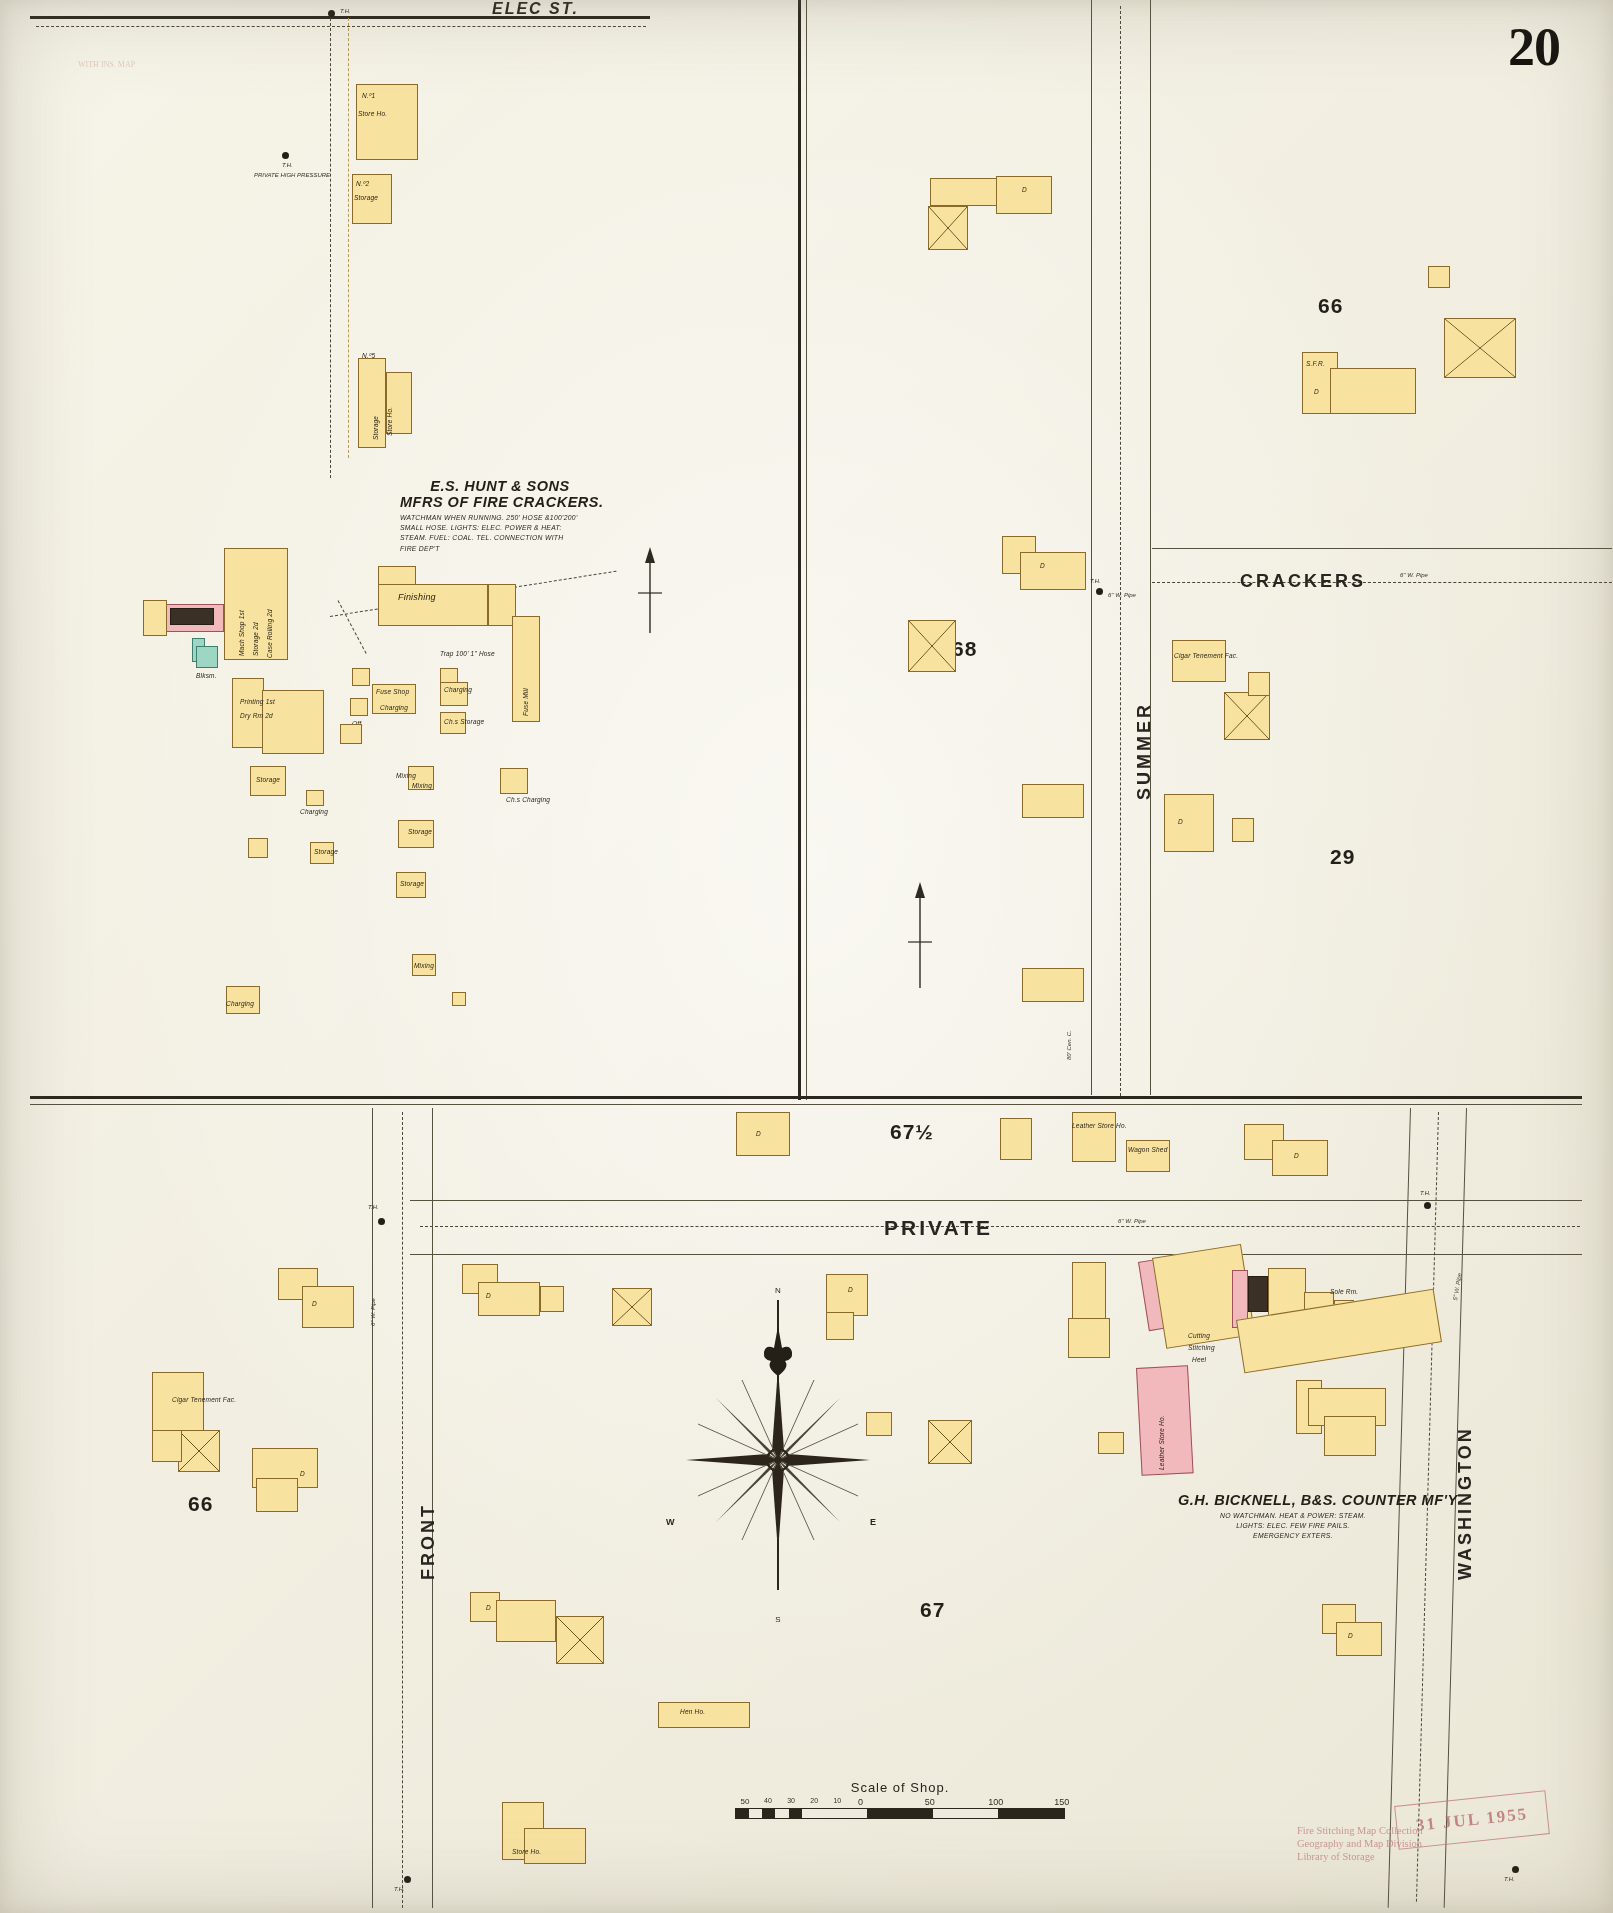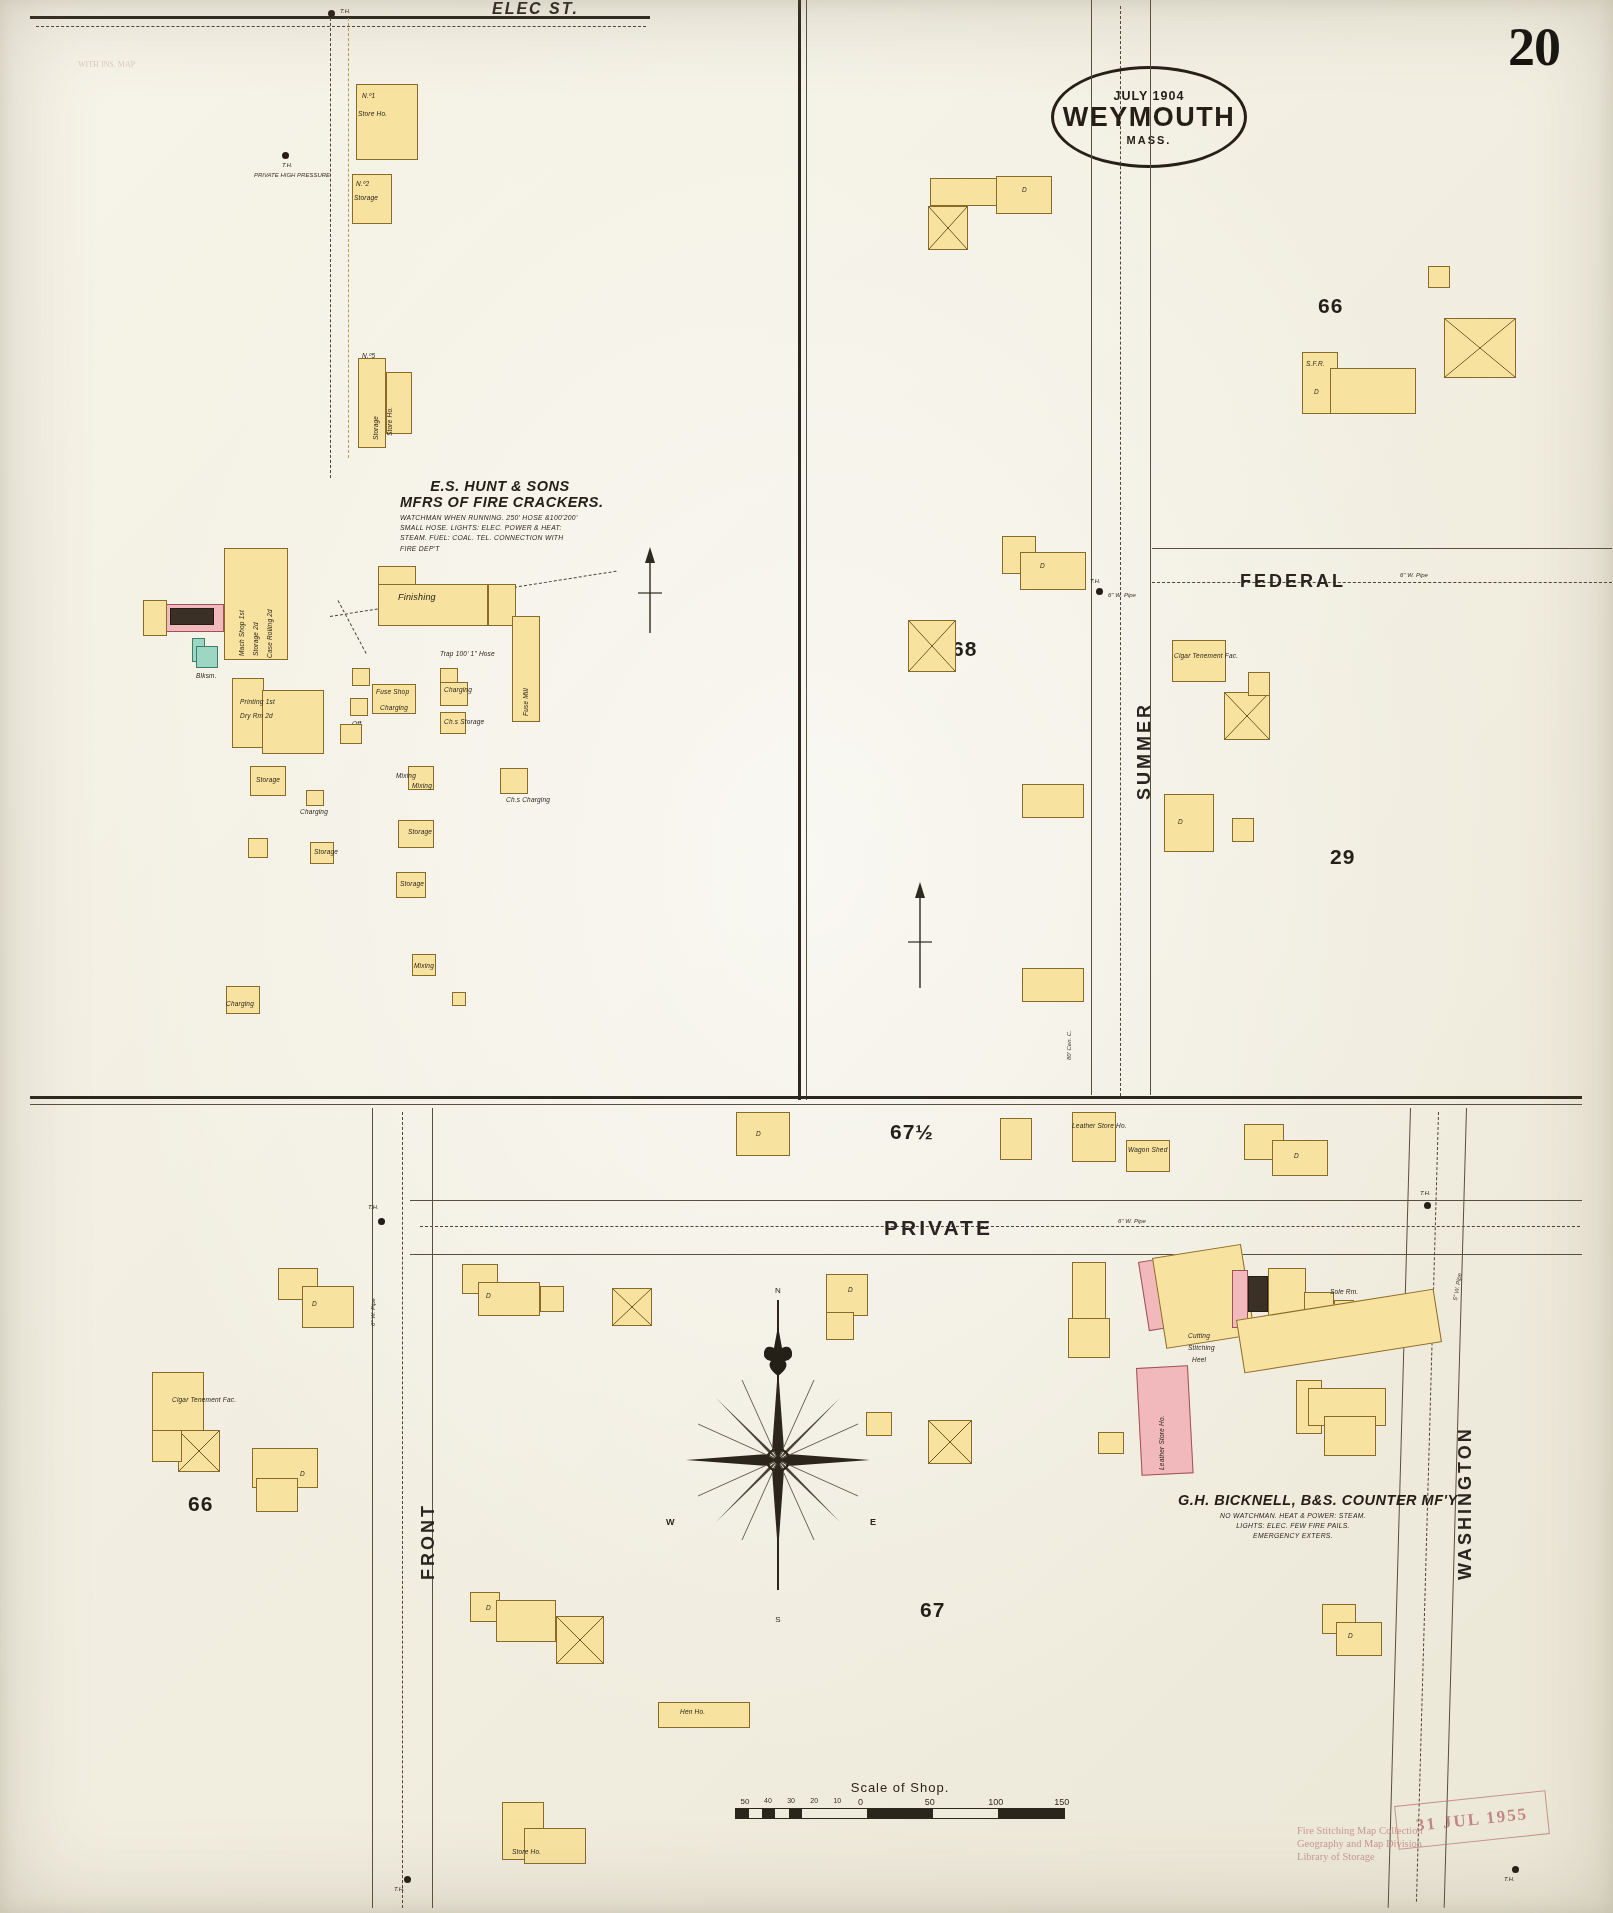--- a/index.html
+++ b/index.html
@@ -162,25 +162,20 @@
   }
 </style>
 </head>
 <body>
 
 <div id="sheet">
   <div id="paper-tint"></div>
 
   <div id="pagenum">20</div>
 
-  <div id="cartouche">
-    <div id="cart-date">JULY 1904</div>
-    <div id="cart-city">WEYMOUTH</div>
-    <div id="cart-state">MASS.</div>
-  </div>
 
   <div id="corner-stain">WITH INS. MAP</div>
 
   <div class="lyr">
 
     <div class="stline st-thick" style="left:30px;top:16px;width:620px;"></div>
     <div class="dashline" style="left:36px;top:26px;width:610px;"></div>
 
     <div class="stline st-vthin" style="left:1091px;top:0px;height:1095px;"></div>
     <div class="stline st-vthin" style="left:1150px;top:0px;height:1095px;"></div>
@@ -203,21 +198,21 @@
     <div class="dashline v" style="left:402px;top:1112px;height:796px;"></div>
 
     <div class="stline st-vthin" style="left:1410px;top:1108px;height:800px;transform:rotate(1.6deg);transform-origin:top center;"></div>
     <div class="stline st-vthin" style="left:1466px;top:1108px;height:800px;transform:rotate(1.6deg);transform-origin:top center;"></div>
     <div class="dashline v" style="left:1438px;top:1112px;height:790px;transform:rotate(1.6deg);transform-origin:top center;"></div>
   </div>
 
   <div class="lyr">
     <div class="stname slant" style="left:492px;top:0px;font-size:16px;">ELEC  ST.</div>
 
-    <div class="stname" style="left:1240px;top:571px;font-size:18px;">FEDERAL</div>
+    <div class="stname" style="left:1240px;top:571px;font-size:18px;">CRACKERS</div>
 
     <div class="stname" style="left:884px;top:1216px;font-size:21px;">PRIVATE</div>
 
     <div class="stname vert" style="left:1134px;top:800px;font-size:18px;">SUMMER</div>
 
     <div class="stname vert" style="left:418px;top:1580px;font-size:18px;">FRONT</div>
 
     <div class="stname vert" style="left:1455px;top:1580px;font-size:18px;">WASHINGTON</div>
   </div>
 

